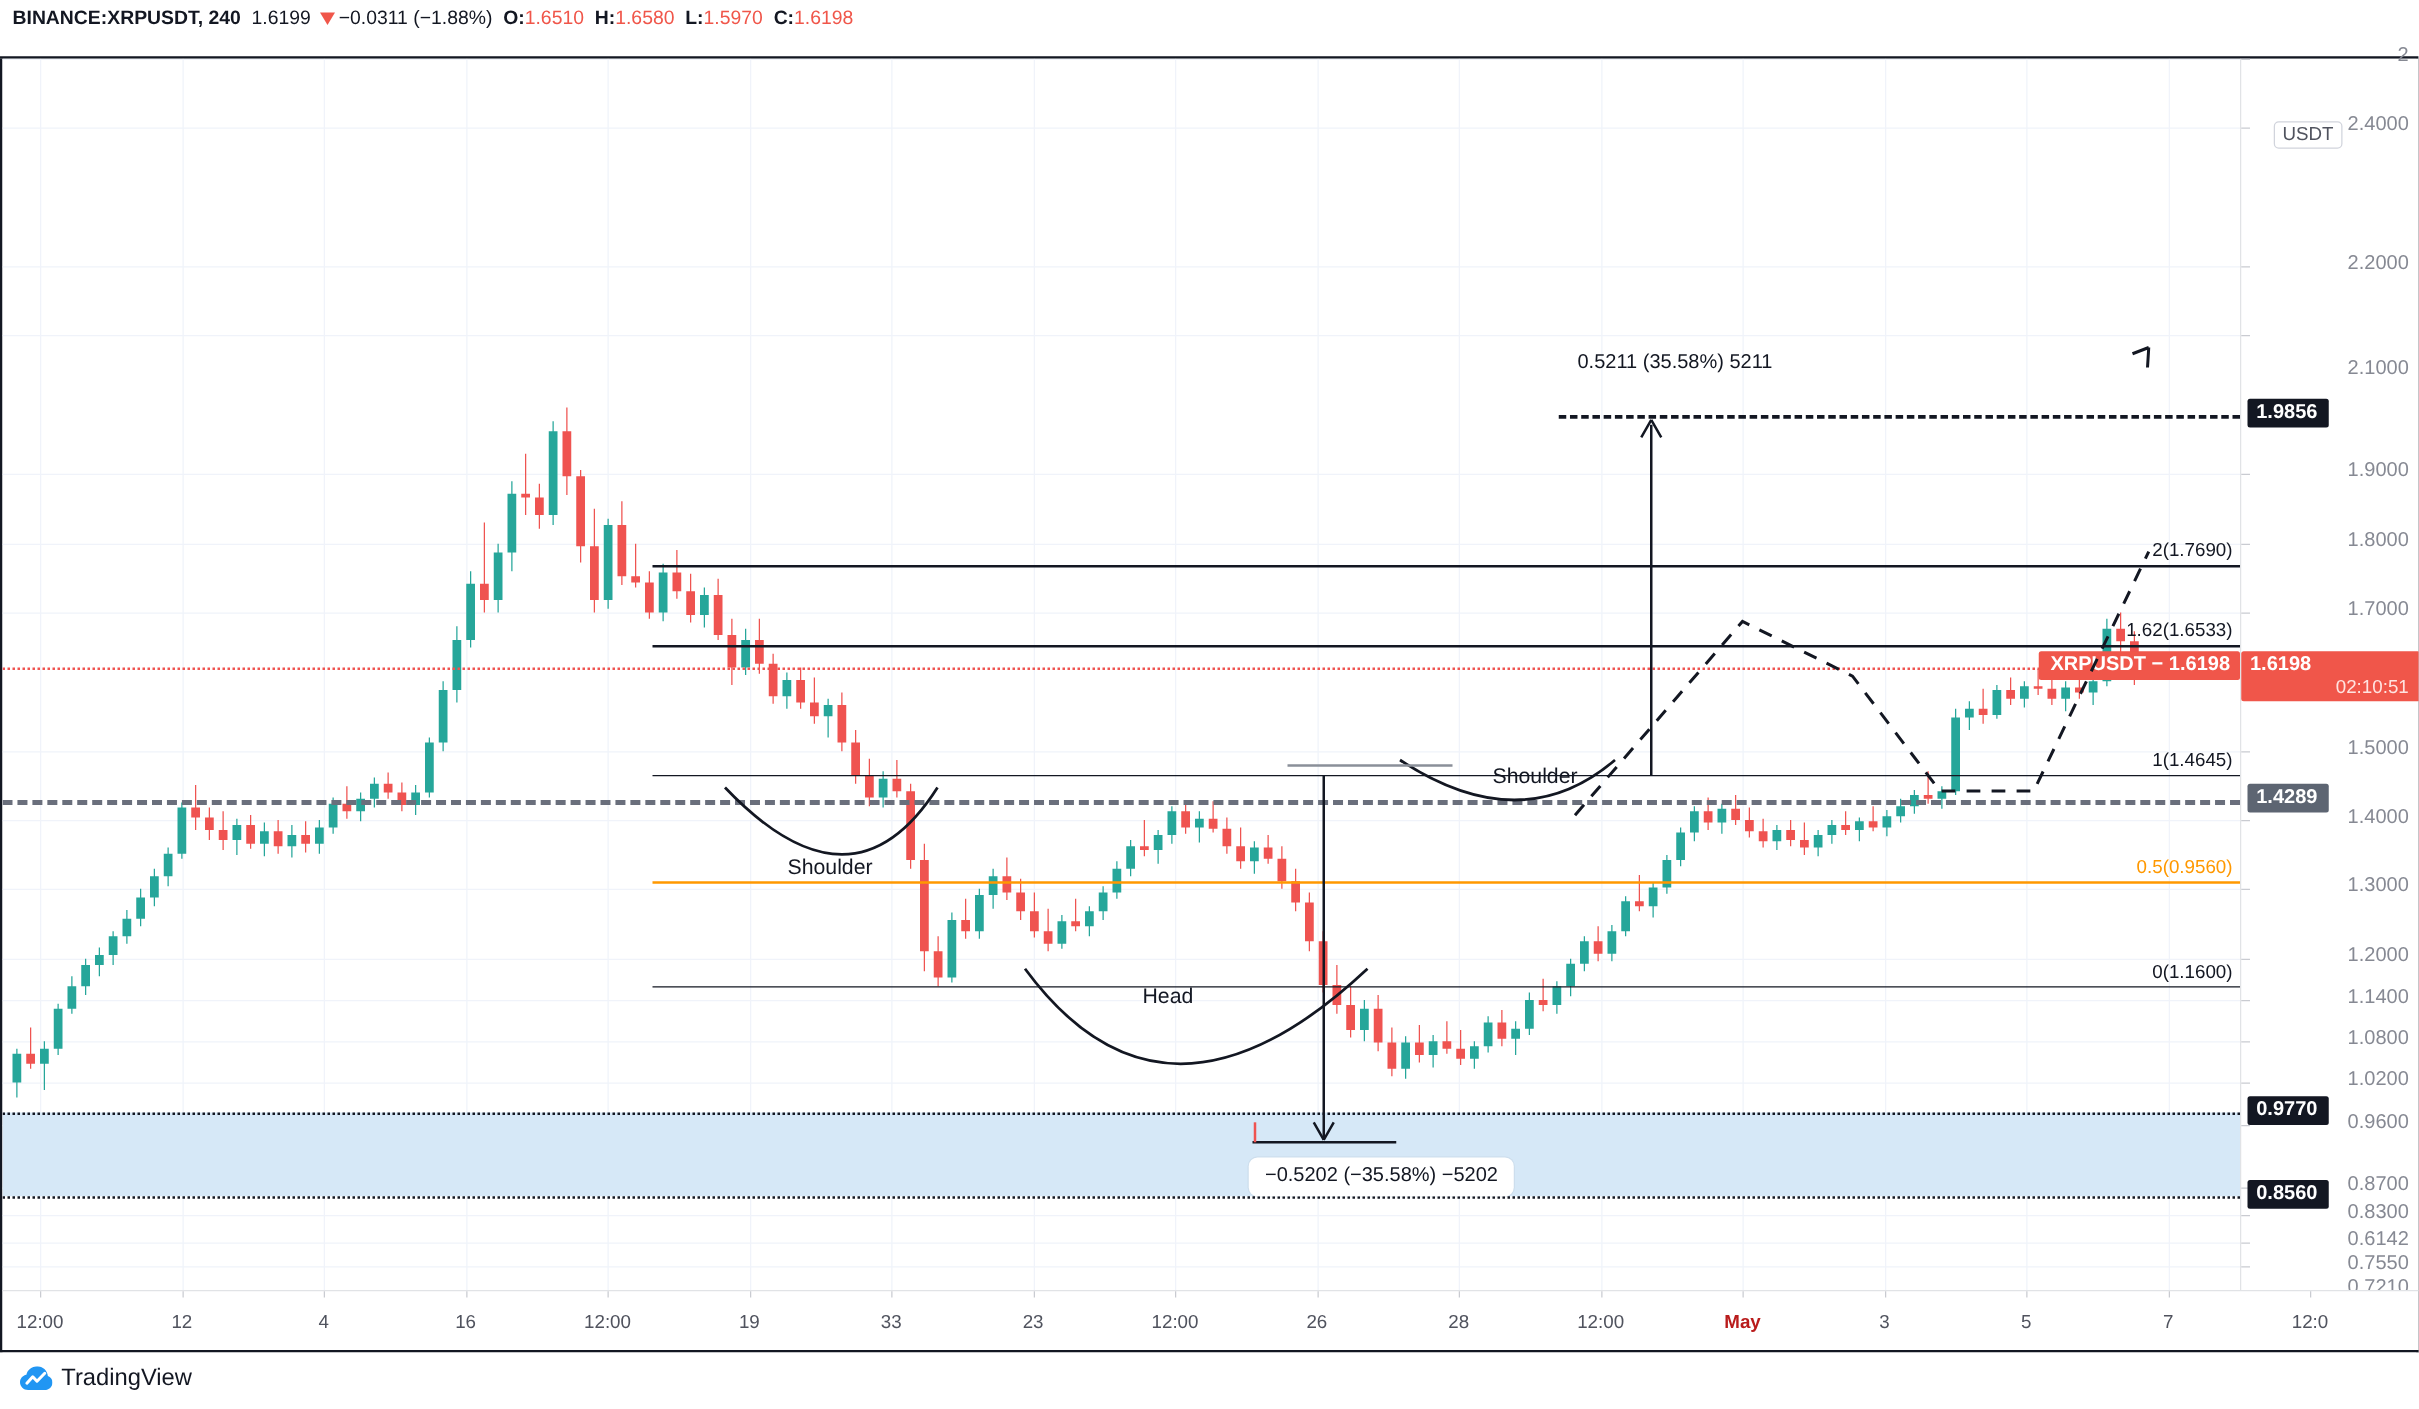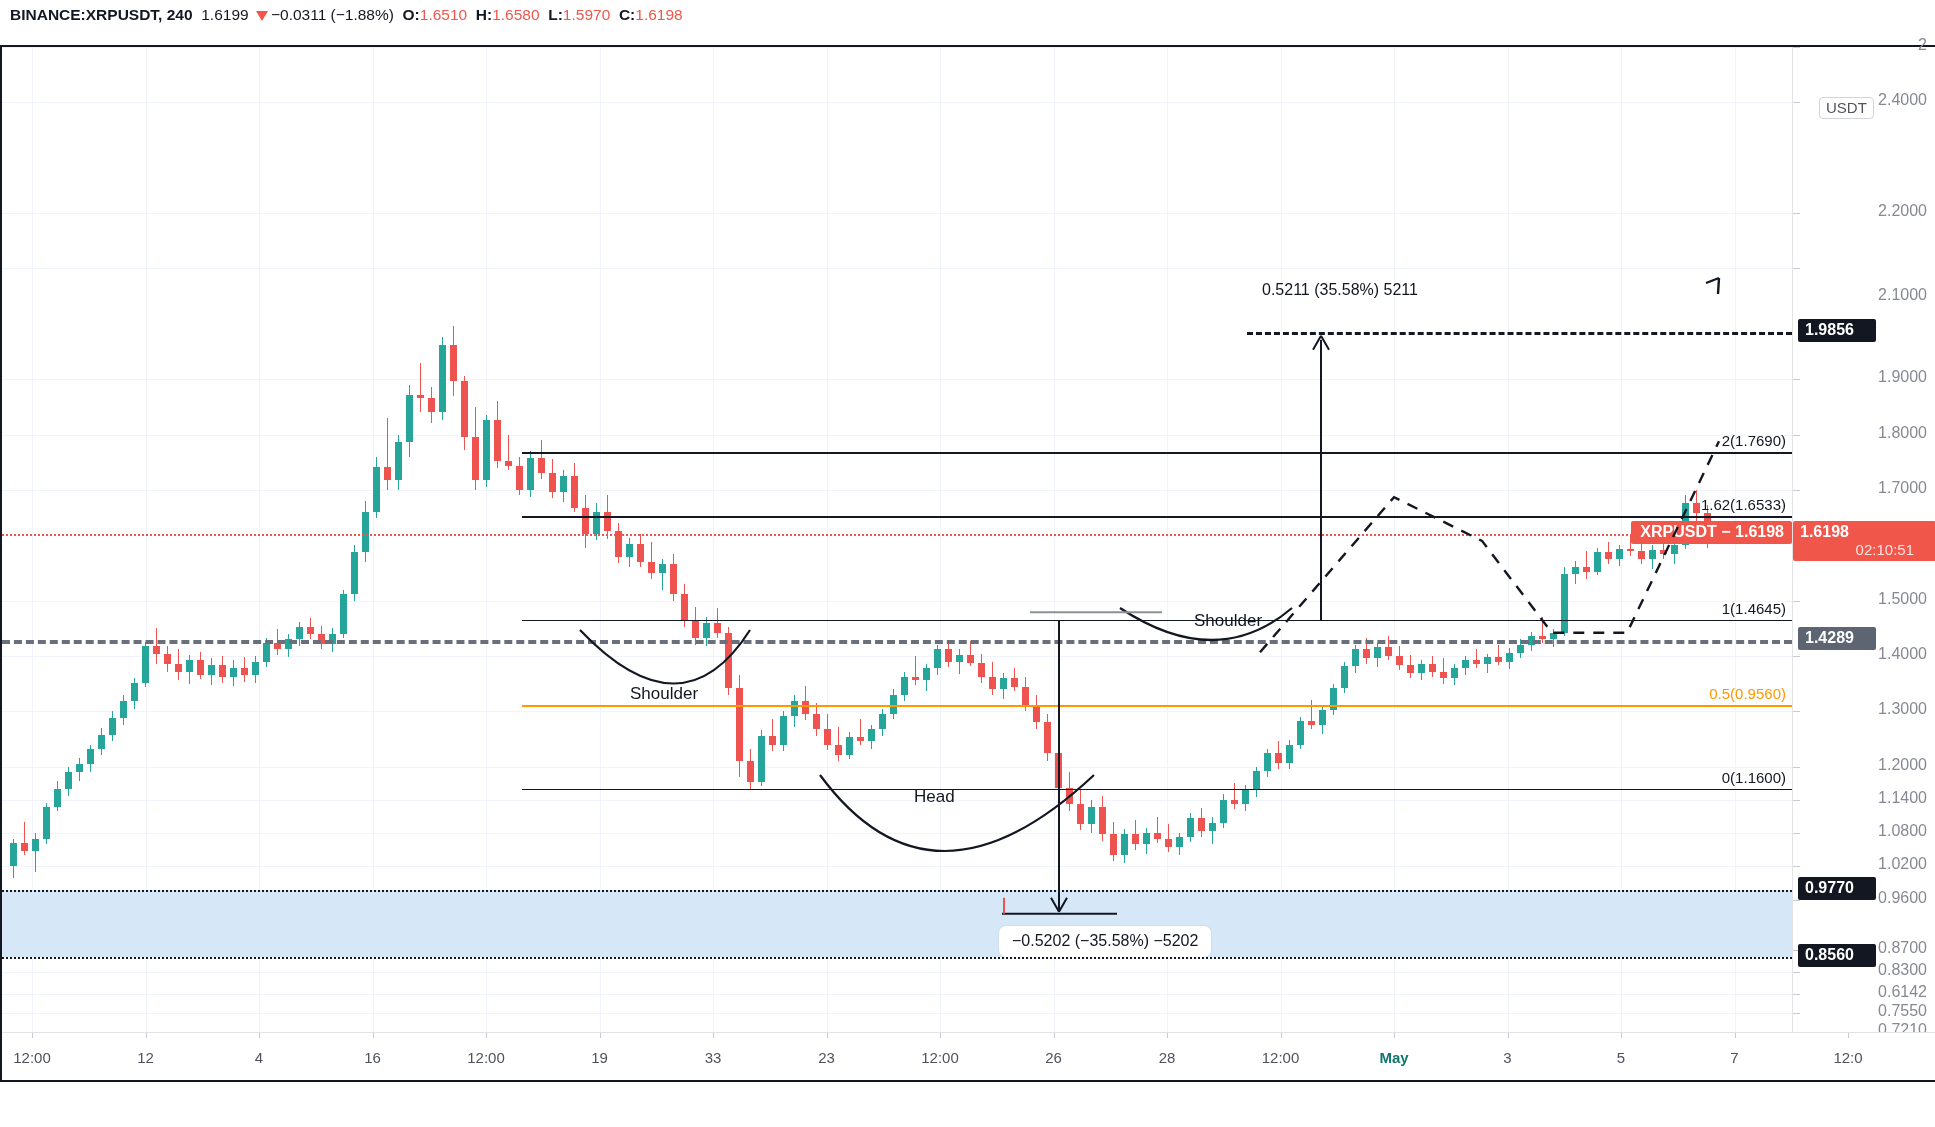--- a/index.html
+++ b/index.html
@@ -104,21 +104,21 @@
 
   
   .ax-tick {
     position: absolute; right: 8px;
     font-size: 16px; color: #868993; white-space: nowrap;
     text-align: right;
   }
   .ax-dash { position: absolute; left: 0; width: 7px; height: 1px; background: #c9cbd1; }
   .ax-tag {
     position: absolute; left: 5px;
-    padding: 2px 22px 3px 7px;
+    padding: 2px 9px 3px 7px;
     font-size: 16px; font-weight: bold; color: #fff;
     border-radius: 2px; white-space: nowrap;
   }
   .ax-tag.black { background: #131722; }
   .ax-tag.gray  { background: #5d6572; }
   .ax-tag.red   { background: #f0564a; }
   .ax-tag-sub { display: block; font-weight: normal; font-size: 15px; text-align: right; color: #ffe3e0; }
   .usdt-chip {
     position: absolute; left: 26px; top: 50px;
     font-size: 15px; color: #50535e;
@@ -134,21 +134,21 @@
     padding: 2px 8px 3px 9px;
     white-space: nowrap; border-radius: 2px;
   }
 
   
   .t-lbl {
     position: absolute; top: 16px;
     font-size: 15px; color: #50535e;
     transform: translateX(-50%); white-space: nowrap;
   }
-  .t-lbl.bold { font-weight: bold; color: #0f766e; }
+  .t-lbl.bold { font-weight: bold; color: #b91c1c; }
   .t-tick { position: absolute; top: 0; width: 1px; height: 5px; background: #c9cbd1; }
 
   
   .note { position: absolute; font-size: 17px; color: #131722; white-space: nowrap; }
   .meas-box {
     position: absolute;
     background: #fff; border-radius: 7px;
     padding: 6px 13px 7px 13px;
     font-size: 16px; color: #131722; white-space: nowrap;
     box-shadow: 0 0 0 1px rgba(0,0,0,0.04);
@@ -974,14 +974,23 @@
         <div class="t-lbl" style="left: 1619px;">5</div>
         <div class="t-tick" style="left: 1619px;"></div>
         <div class="t-lbl" style="left: 1732.5px;">7</div>
         <div class="t-tick" style="left: 1732.5px;"></div>
         <div class="t-lbl" style="left: 1846px;">12:0</div>
         <div class="t-tick" style="left: 1846px;"></div>
       </div>
   </div>
   <div class="frame-bot"></div>
 
+  <div id="footer">
+    <div class="tv-logo">
+      <svg width="26" height="20" viewBox="0 0 26 20">
+        <path d="M6.5 19 C2.9 19 0 16.2 0 12.8 C0 9.8 2.2 7.3 5.1 6.8 C6 2.9 9.5 0 13.7 0 C18.2 0 21.9 3.4 22.3 7.8 C24.5 8.5 26 10.5 26 12.9 C26 16.3 23.2 19 19.7 19 Z" fill="#2196f3"></path>
+        <path d="M5.5 13.6 L10.2 8.4 L13.6 12.0 L19.8 5.6" stroke="#ffffff" stroke-width="2.4" fill="none" stroke-linecap="round" stroke-linejoin="round"></path>
+      </svg>
+      <span class="tv-name">TradingView</span>
+    </div>
+  </div>
 
 </div>
 
 </body></html>

